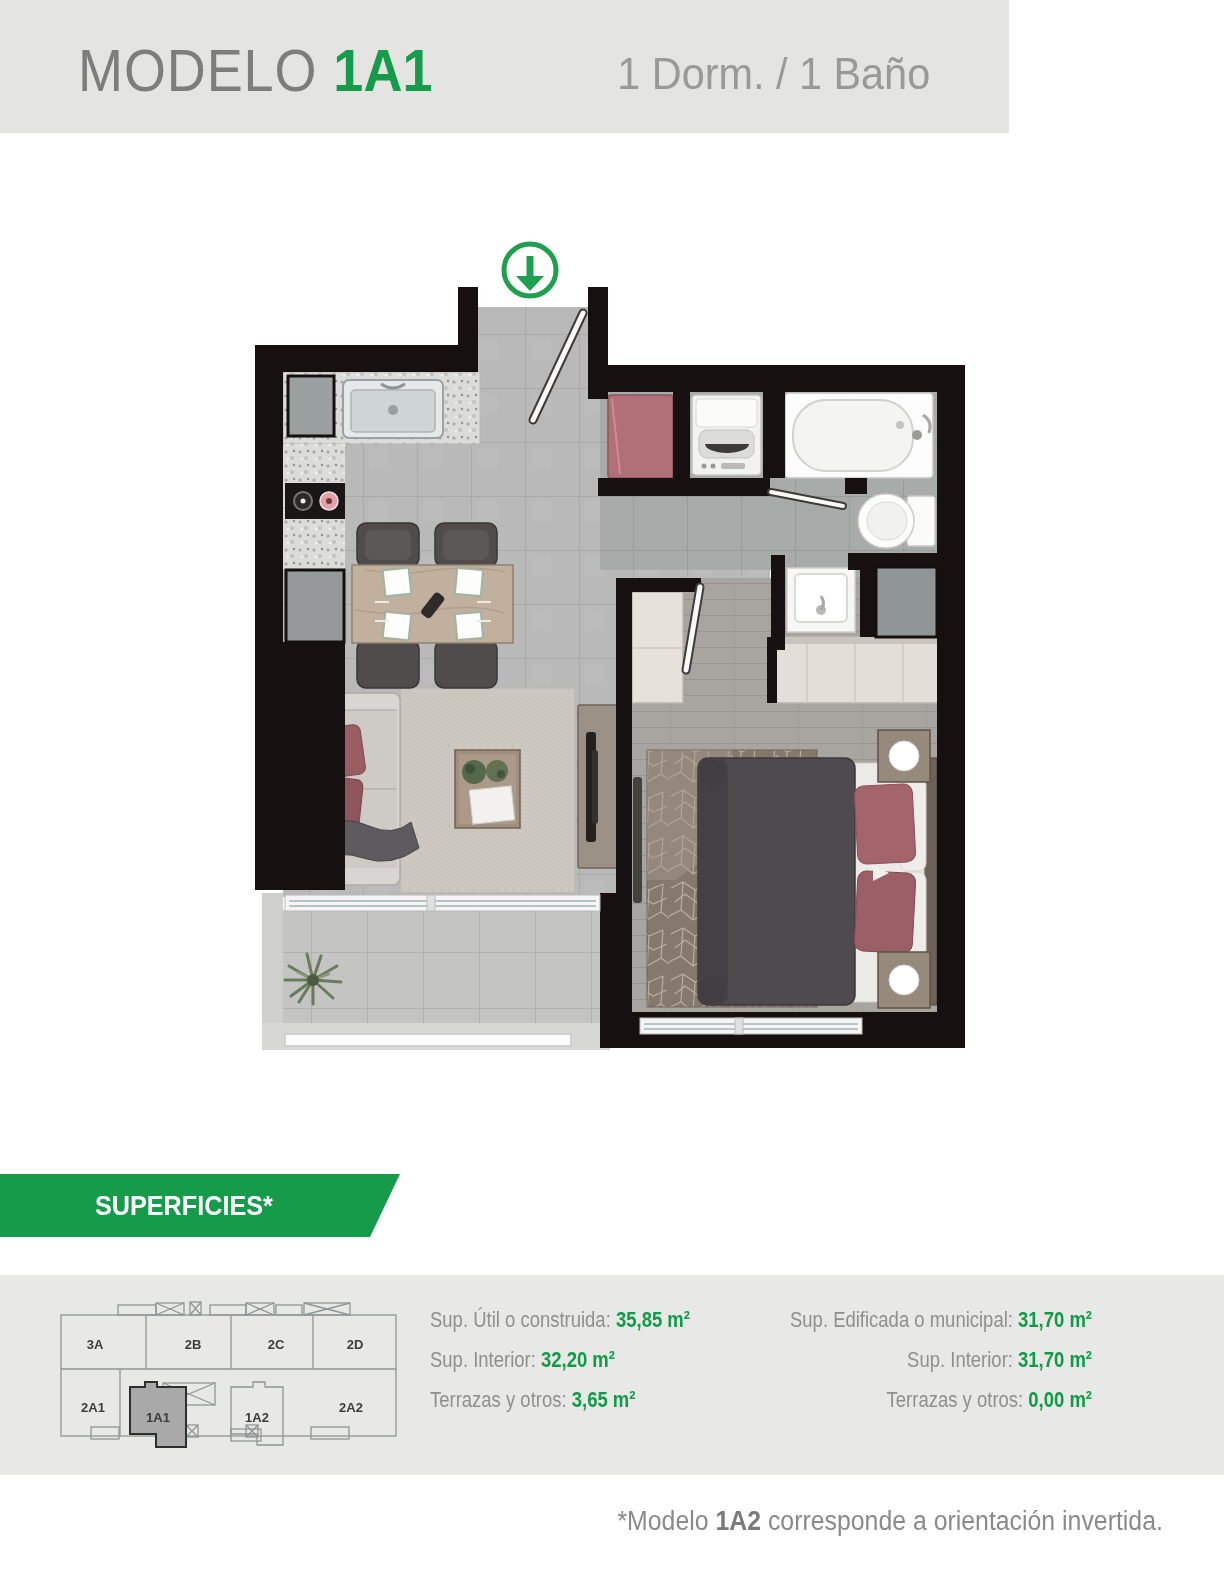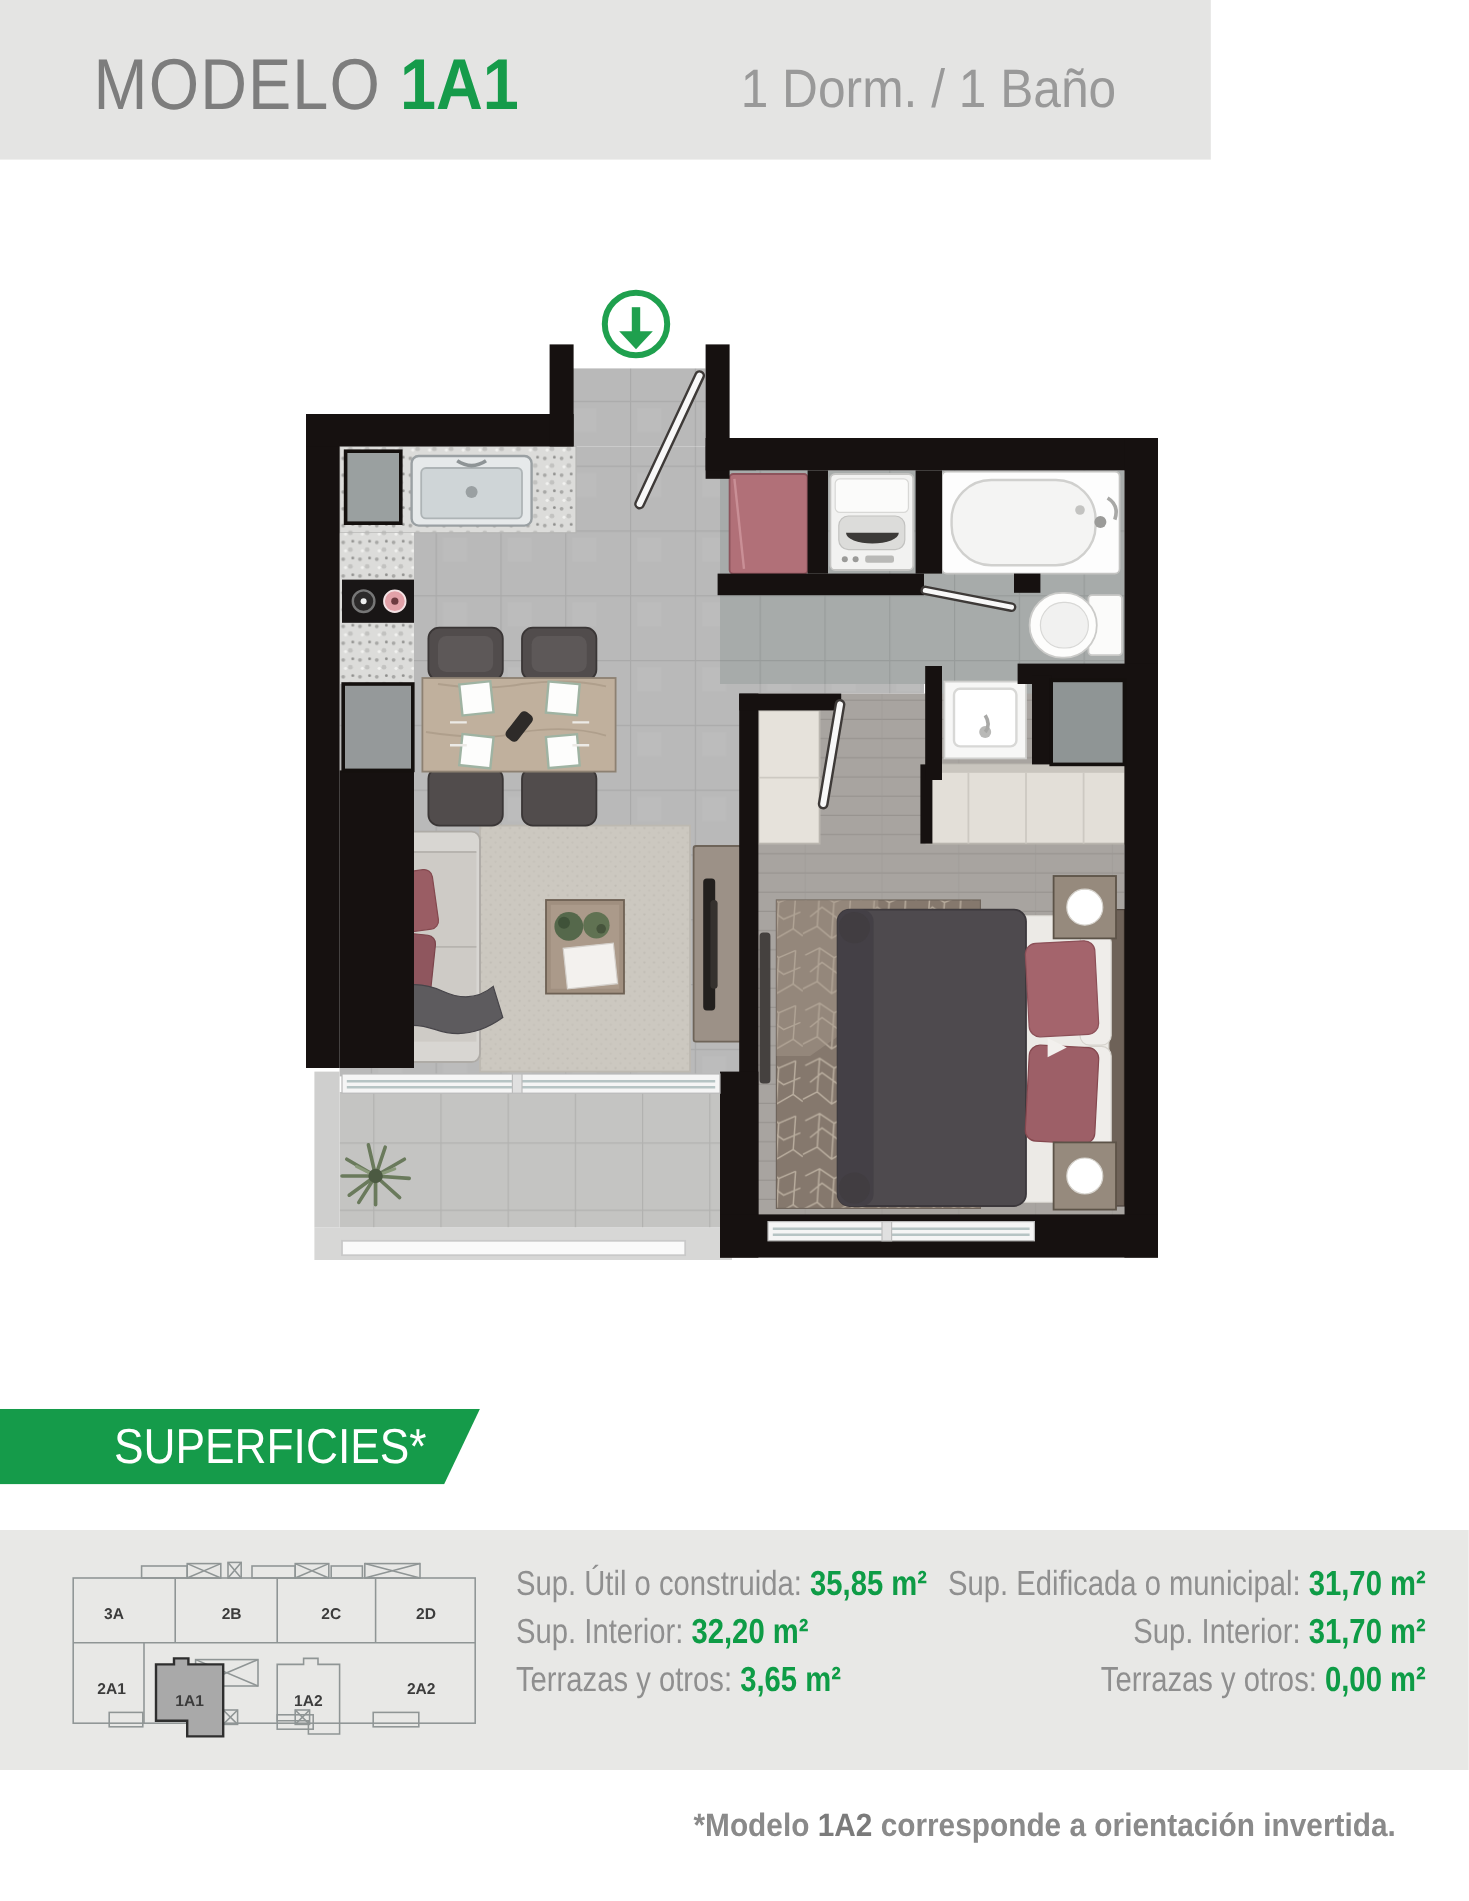--- a/index.html
+++ b/index.html
@@ -11,30 +11,30 @@
   .cond{display:inline-block;transform:scaleX(.9);transform-origin:0 50%;white-space:nowrap;}
   .cond-r{display:inline-block;transform:scaleX(.92);transform-origin:100% 50%;white-space:nowrap;}
   .title-prefix{color:#7d7d7d;font-weight:400;letter-spacing:1px;}
   .title-model{color:#159b4a;font-weight:700;letter-spacing:0;}
   .subtitle{right:79px;top:48px;font-size:45px;color:#999;text-align:center;}
   
   .plan{left:255px;top:235px;width:710px;height:815px;}
   
   .banner{left:0;top:1174px;width:400px;height:63px;background:#159b4a;
           clip-path:polygon(0 0,100% 0,calc(100% - 30px) 100%,0 100%);}
-  .banner-label{position:absolute;left:95px;top:0;line-height:63px;font-size:41px;font-weight:400;color:#fff;}
+  .banner-label{position:absolute;left:95px;top:0;line-height:63px;font-size:28px;font-weight:700;color:#fff;}
   
   .band{left:0;top:1275px;width:1224px;height:200px;background:#e8e8e6;}
   .keyplan{left:60px;top:1297px;width:340px;height:158px;}
-  .mcol{top:1300px;font-size:29px;line-height:40px;}
+  .mcol{top:1300px;font-size:22px;line-height:40px;}
   .mcol-left{left:430px;}
   .mcol-right{left:790px;text-align:right;}
   .m-label{color:#8f8f8f;}
   .m-value{color:#0e9c46;font-weight:700;}
-  .footnote{top:1506px;right:61px;font-size:27px;color:#8a8a8a;font-weight:bold;}
+  .footnote{top:1506px;right:61px;font-size:27px;color:#8a8a8a;}
   .footnote b{color:#7b7b7b;}
   text{font-family:"Liberation Sans",sans-serif;}
 </style>
 </head>
 <body>
 
 <div class="abs header">
   <div class="abs title">
     <span class="cond"><span class="title-prefix">MODELO </span><span class="title-model">1A1</span></span>
   </div>

